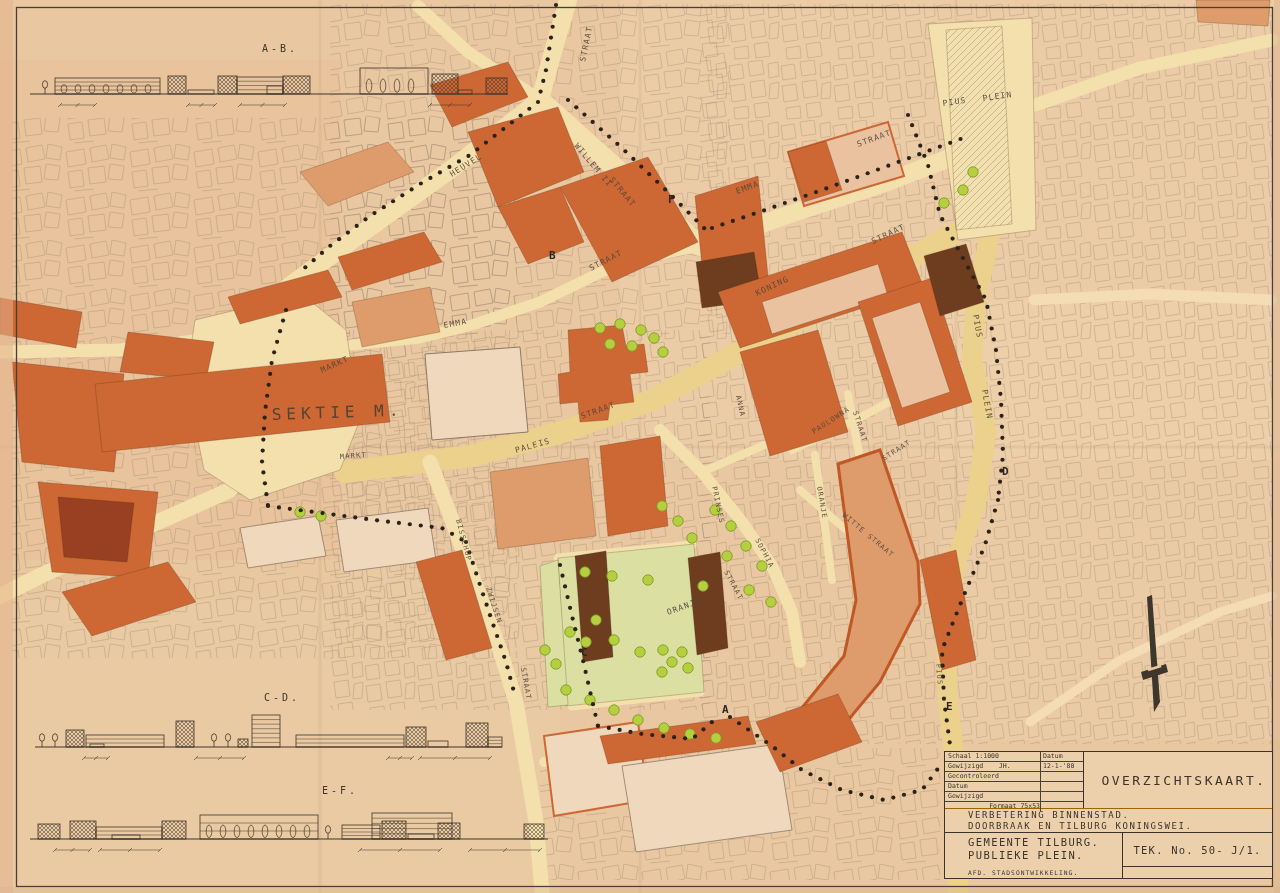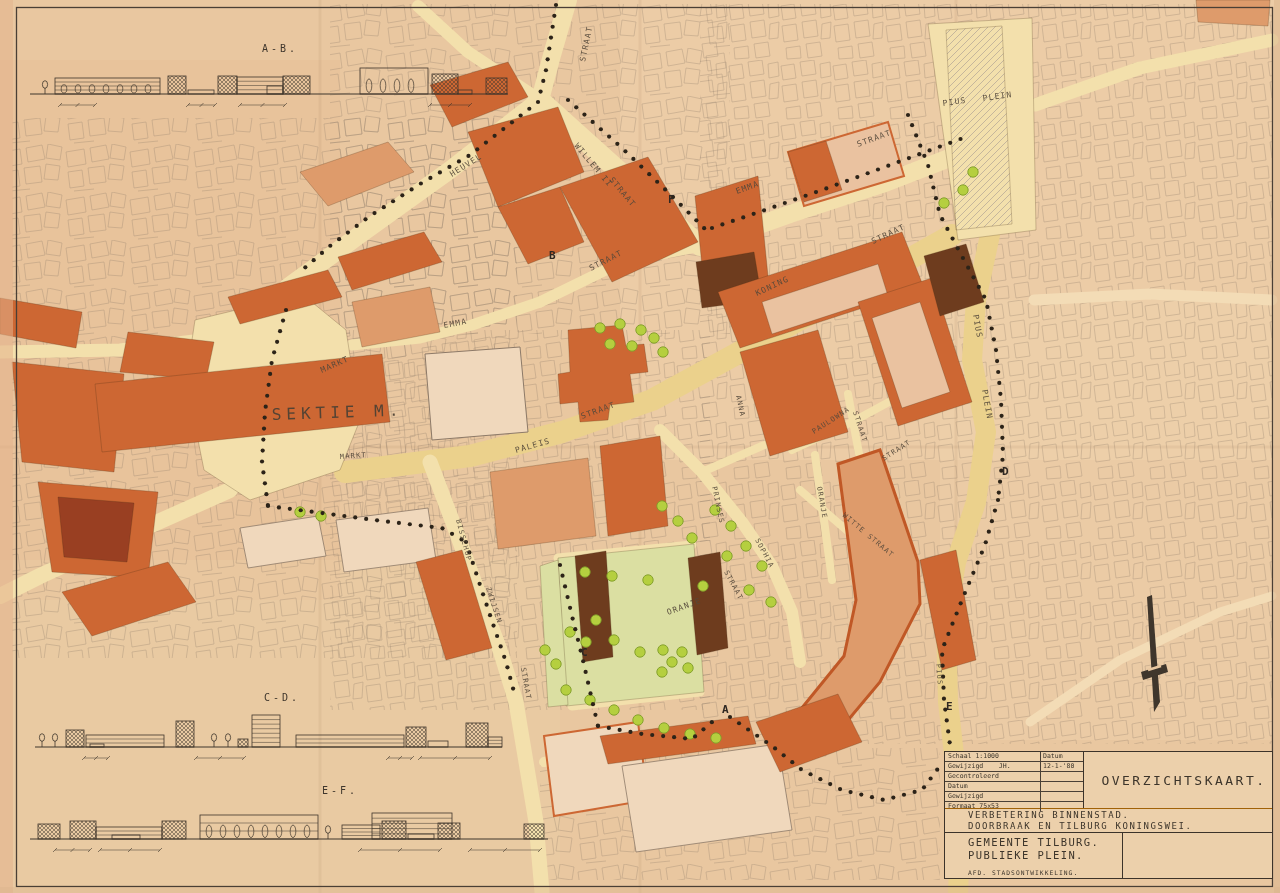--- a/index.html
+++ b/index.html
@@ -6,21 +6,21 @@
   .sheet{position:relative;width:1280px;height:893px;overflow:hidden;
          background:#e9c7a0;font-family:"DejaVu Sans Mono",monospace;}
   svg text{font-family:"DejaVu Sans Mono",monospace;}
   
   .tb{position:absolute;left:944px;top:751px;width:329px;height:128px;
       background:#ecd0ab;border:1.5px solid #3c332a;box-sizing:border-box;
       color:#3d352b;z-index:5;}
   .tb-top{display:flex;height:57px;border-bottom:1px solid #a16207;box-sizing:border-box;gap:12px;}
   .tb-meta{width:139px;display:flex;flex-direction:column;border-right:1px solid #3c332a;box-sizing:border-box;}
   .tb-row{flex:1;display:flex;border-bottom:1px solid #4a4036;box-sizing:border-box;}
-  .tb-row:last-child{border-bottom:none;}
+  .tb-row:last-child{border-bottom:none;text-align:right;}
   .tb-row .l{width:96px;padding:0 0 0 3px;font-size:6.5px;line-height:9px;
              border-right:1px solid #4a4036;box-sizing:border-box;white-space:pre;overflow:hidden;}
   .tb-row .r{flex:1;padding-left:2px;font-size:6.5px;line-height:9px;white-space:pre;overflow:hidden;}
   .tb-mapname{flex:1;display:flex;align-items:center;justify-content:center;
               font-size:13px;letter-spacing:2.5px;}
   .tb-mid{height:24px;border-bottom:1px solid #3c332a;box-sizing:border-box;
           padding:1px 12px 0 23px;font-size:9px;letter-spacing:1.6px;line-height:11px;}
   .tb-bot{display:flex;height:45px;}
   .tb-org{width:178px;border-right:1px solid #3c332a;box-sizing:border-box;
           padding:3px 0 0 23px;position:relative;}
@@ -683,15 +683,19 @@
     <div class="tb-mid">
       <div>VERBETERING  BINNENSTAD.</div>
       <div>DOORBRAAK  EN  TILBURG  KONINGSWEI.</div>
     </div>
     <div class="tb-bot">
       <div class="tb-org">
         <div class="big">GEMEENTE  TILBURG.</div>
         <div class="big">PUBLIEKE  PLEIN.</div>
         <div class="small">AFD. STADSONTWIKKELING.</div>
       </div>
+      <div class="tb-tek">
+        <div class="val">TEK. No. 50- J/1.</div>
+        <div class="empty"></div>
+      </div>
     </div>
   </div>
 </div>
 
 </body></html>

